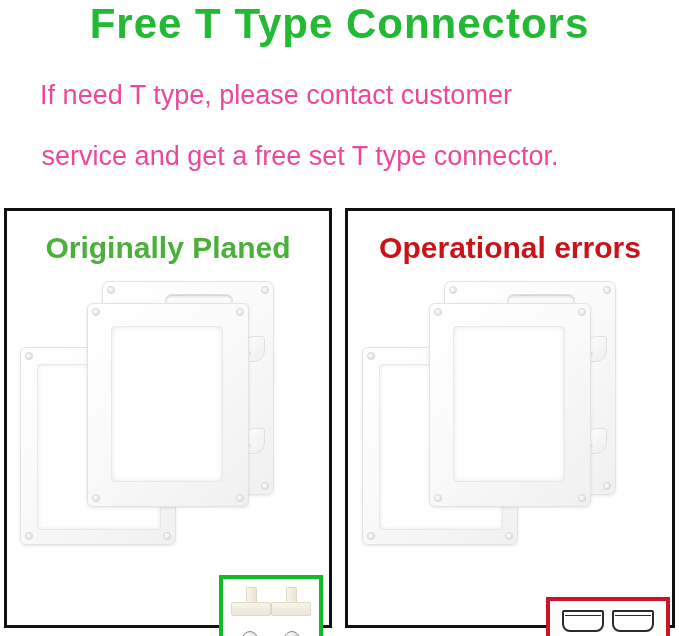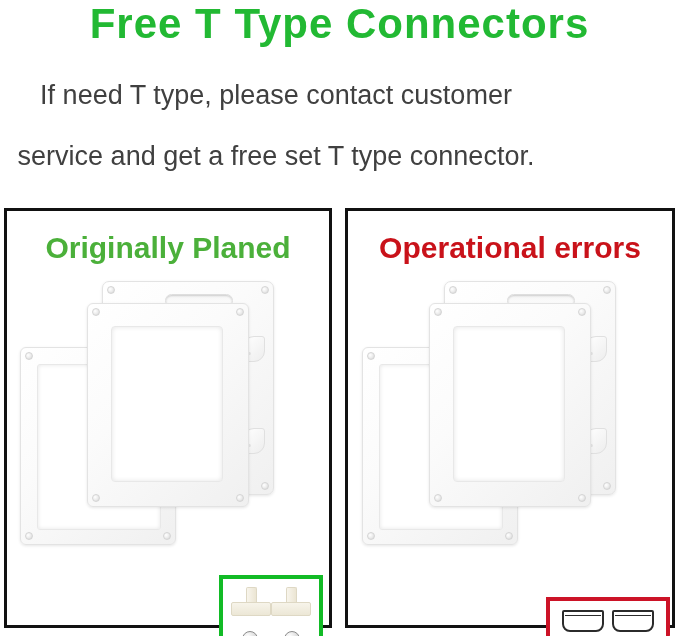--- a/index.html
+++ b/index.html
@@ -42,26 +42,26 @@
     color: #22b933;
     white-space: nowrap;
   }
   .sub-line {
     position: absolute;
     left: 0;
     width: 552px;
     text-align: center;
     font-size: 27px;
     font-weight: normal;
-    color: #404040;
+    color: #ec4899;
     line-height: 34px;
     white-space: nowrap;
   }
   .sub-line-1 { top: 78px; }
-  .sub-line-2 { top: 139px; }
+  .sub-line-2 { top: 139px; padding-left: 24px; }
 
   
   .panels {
     position: absolute;
     left: 0;
     top: 208px;
     width: 679px;
     height: 424px;
   }
   .panel {

